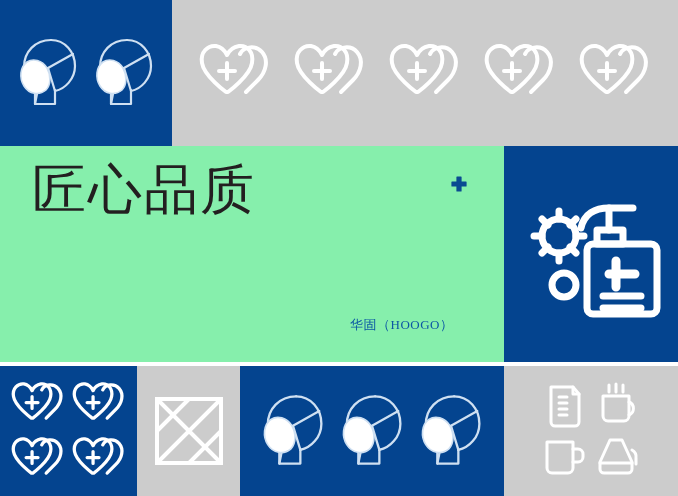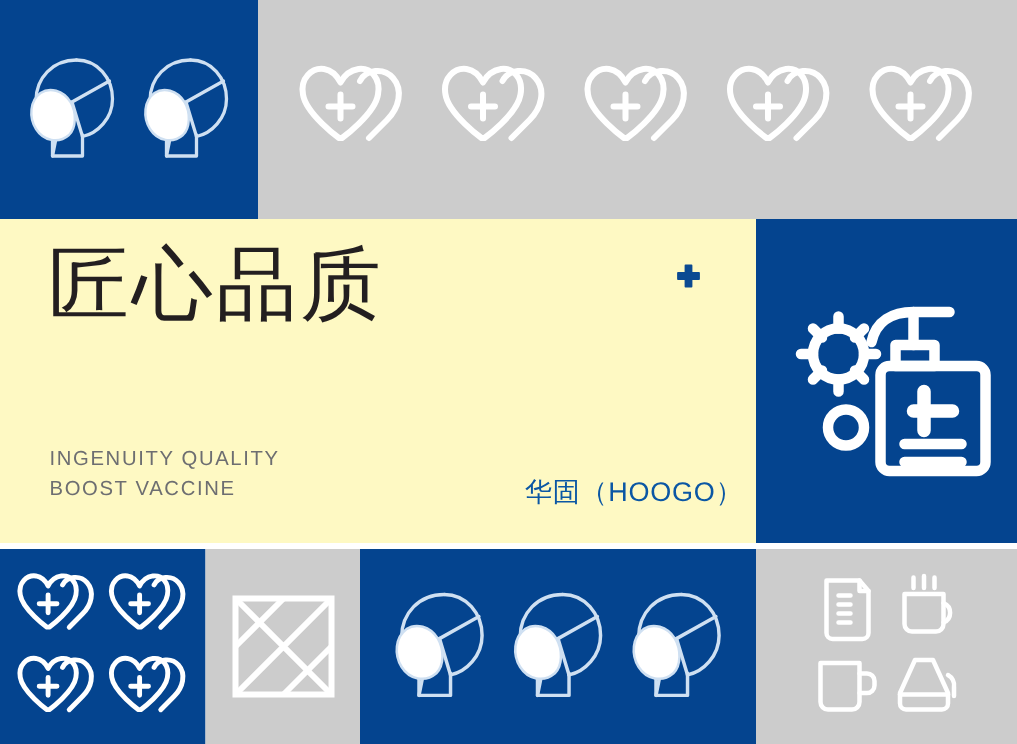--- a/index.html
+++ b/index.html
@@ -26,21 +26,22 @@
   #top-gray-panel  { left:172px; top:0; width:506px; height:146px; }
 
   .icon-row {
     position:absolute; inset:0;
     display:flex; align-items:center;
   }
 
   
   #headline-panel {
     left:0; top:146px; width:504px; height:216px;
-    background:#fef9c3;
+    background:#86efac;
+    text-align:right;
   }
   #right-blue-panel { left:504px; top:146px; width:174px; height:216px; }
 
   .headline {
     position:absolute;
     left:32px; top:16px;
     line-height:1.02;
     letter-spacing:2px;
   }
   .hl-line {
@@ -58,24 +59,24 @@
     font-size:13.5px;
     letter-spacing:1.1px;
     line-height:1.5;
     color:#6d6e71;
     font-family:"Liberation Sans", sans-serif;
   }
 
   .brand {
     position:absolute;
     left:350px; top:170px;
-    font-size:18px;
+    font-size:13px;
     color:#0b57a4;
     letter-spacing:0.5px;
-    font-family:Liberation Sans, sans-serif;
+    font-family:Liberation Serif, serif;
   }
 
   .plus-mark {
     position:absolute;
     left:450px; top:30px;
     width:18px; height:18px;
     color:#0b4a92;
   }
 
   
@@ -191,24 +192,20 @@
       </span>
     </div>
   </div>
 
   <div class="block white" id="headline-panel">
 
     <div class="headline">
       <div class="hl-line">匠心品质</div>
     </div>
 
-    <div class="subhead">
-      <div>INGENUITY QUALITY</div>
-      <div>BOOST VACCINE</div>
-    </div>
 
     <div class="brand">华固（HOOGO）</div>
 
     <span class="plus-mark">
       <svg width="18" height="18" viewBox="0 0 18 18">
         <path d="M7 1 h4 v5 h5 v4 h-5 v5 h-4 v-5 h-5 v-4 h5 z" fill="#0b4a92" stroke="#0b4a92" stroke-width="1.2" stroke-linejoin="round"></path>
       </svg>
     </span>
   </div>
 

